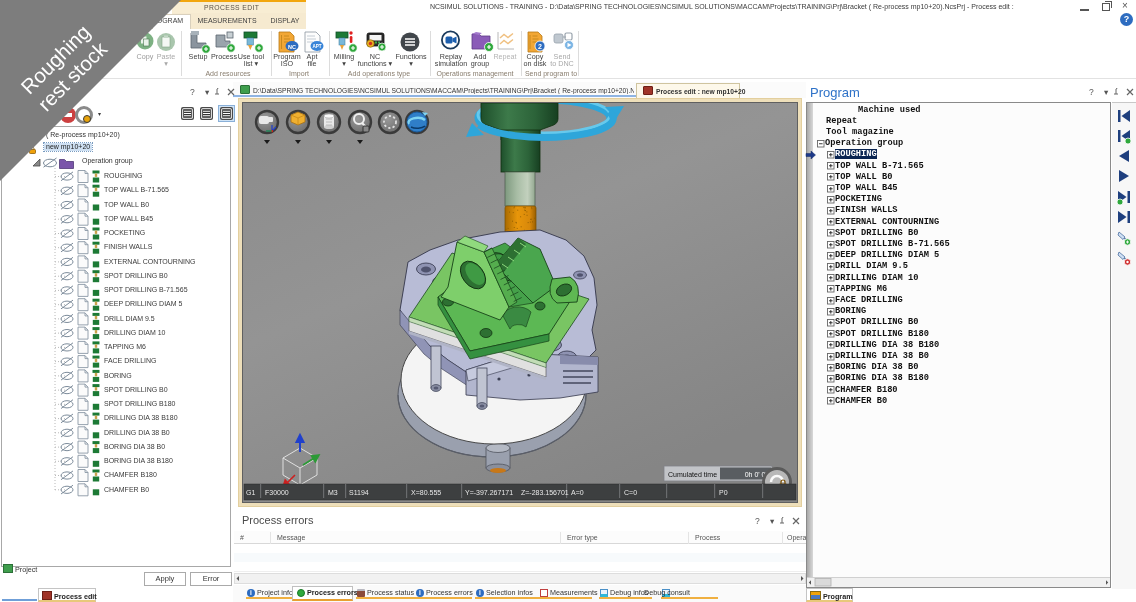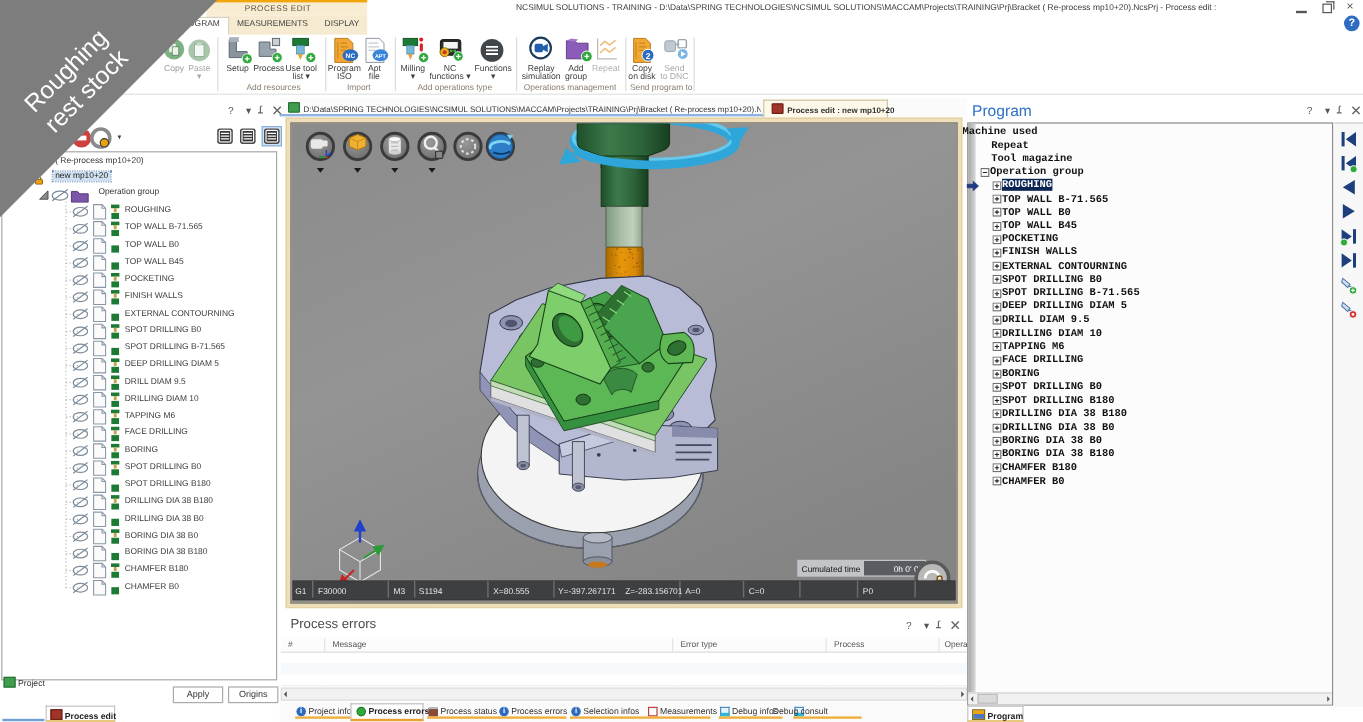--- a/index.html
+++ b/index.html
@@ -637,37 +637,37 @@
 <div class="abs nw" style="left:104px;top:385.8px;font-size:7px;color:#3a3a3a;">SPOT DRILLING B0</div>
 <div class="abs nw" style="left:104px;top:400.0px;font-size:7px;color:#3a3a3a;">SPOT DRILLING B180</div>
 <div class="abs nw" style="left:104px;top:414.3px;font-size:7px;color:#3a3a3a;">DRILLING DIA 38 B180</div>
 <div class="abs nw" style="left:104px;top:428.5px;font-size:7px;color:#3a3a3a;">DRILLING DIA 38 B0</div>
 <div class="abs nw" style="left:104px;top:442.8px;font-size:7px;color:#3a3a3a;">BORING DIA 38 B0</div>
 <div class="abs nw" style="left:104px;top:457.0px;font-size:7px;color:#3a3a3a;">BORING DIA 38 B180</div>
 <div class="abs nw" style="left:104px;top:471.2px;font-size:7px;color:#3a3a3a;">CHAMFER B180</div>
 <div class="abs nw" style="left:104px;top:485.5px;font-size:7px;color:#3a3a3a;">CHAMFER B0</div>
 
   <div class="abs ctr" style="left:144px;top:572px;width:42px;height:14px;background:#fff;border:1px solid #aaa;box-sizing:border-box;font-size:7.5px;color:#333;line-height:12px;">Apply</div>
-  <div class="abs ctr" style="left:190px;top:572px;width:42px;height:14px;background:#fff;border:1px solid #aaa;box-sizing:border-box;font-size:7.5px;color:#333;line-height:12px;">Origins</div>
+  <div class="abs ctr" style="left:190px;top:572px;width:42px;height:14px;background:#fff;border:1px solid #aaa;box-sizing:border-box;font-size:7.5px;color:#333;line-height:12px;">Error</div>
 
   <div class="abs nw" style="left:3px;top:564px;font-size:7.2px;color:#333;text-align:center;"><span style="display:inline-block;width:8px;height:7px;background:#3f9e4d;border:1px solid #2c7038;vertical-align:-1px;margin-right:2px;"></span>Project</div>
   <div class="abs" style="left:2px;top:599px;width:35px;height:2px;background:#6f9fd8;"></div>
   <div class="abs nw" style="left:38px;top:588px;width:58px;height:14px;background:#fff;border:1px solid #c4c4c4;border-bottom:2px solid #e8c87a;box-sizing:border-box;font-size:7.2px;font-weight:bold;color:#222;padding:2px 0 0 3px;"><span style="display:inline-block;width:8px;height:7px;background:#a03428;border:1px solid #6e1f16;vertical-align:-1px;margin-right:2px;"></span>Process edit</div>
 </div>
 
 <div id="right-panel">
 <div class="abs" style="left:810px;top:85px;font-size:13px;color:#2e72c8;">Program</div>
 <div class="abs" style="left:1089px;top:87px;width:44px;font-size:8.5px;color:#555;letter-spacing:4px;">?&nbsp;▾</div>
 <svg class="abs" style="left:1113px;top:88px;" width="22" height="9" viewBox="0 0 22 9">
       <path d="M3 1v5M1 6h4M3 1l1.5-1" stroke="#666" stroke-width="1" fill="none"></path>
       <path d="M14 1l6 6M20 1l-6 6" stroke="#666" stroke-width="1.2"></path>
     </svg>
 <div class="abs" style="left:806px;top:102px;width:305px;height:486px;border:1px solid #8a8a8a;background:#fcfcfc;box-sizing:border-box;"></div>
 <div class="abs" style="left:807px;top:103px;width:6px;height:474px;background:linear-gradient(90deg,#a8a8a8,#d8d8d8);"></div>
-<div class="abs nw" style="left:802px;top:104.6px;font-size:8.7px;font-family:'Liberation Mono',monospace;font-weight:bold;color:#111;">Machine used</div>
+<div class="abs nw" style="left:858px;top:104.6px;font-size:8.7px;font-family:'Liberation Mono',monospace;font-weight:bold;color:#111;">Machine used</div>
 <div class="abs nw" style="left:826px;top:115.8px;font-size:8.7px;font-family:'Liberation Mono',monospace;font-weight:bold;color:#111;">Repeat</div>
 <div class="abs nw" style="left:826px;top:127.0px;font-size:8.7px;font-family:'Liberation Mono',monospace;font-weight:bold;color:#111;">Tool magazine</div>
 <svg class="abs" style="left:816.5px;top:139.7px;" width="8" height="8" viewBox="0 0 8 8">
       <rect x="0.5" y="0.5" width="6.5" height="6.5" fill="#fff" stroke="#666" stroke-width="0.9"></rect>
       <path d="M2 3.75h3.6" stroke="#222" stroke-width="0.9"></path>
     </svg>
 <div class="abs nw" style="left:825px;top:138.2px;font-size:8.7px;font-family:'Liberation Mono',monospace;font-weight:bold;color:#111;">Operation group</div>
 <svg class="abs" style="left:826.5px;top:150.9px;" width="8" height="8" viewBox="0 0 8 8">
       <rect x="0.5" y="0.5" width="6.5" height="6.5" fill="#fff" stroke="#666" stroke-width="0.9"></rect>
       <path d="M2 3.75h3.6M3.8 2v3.6" stroke="#222" stroke-width="0.9"></path>

